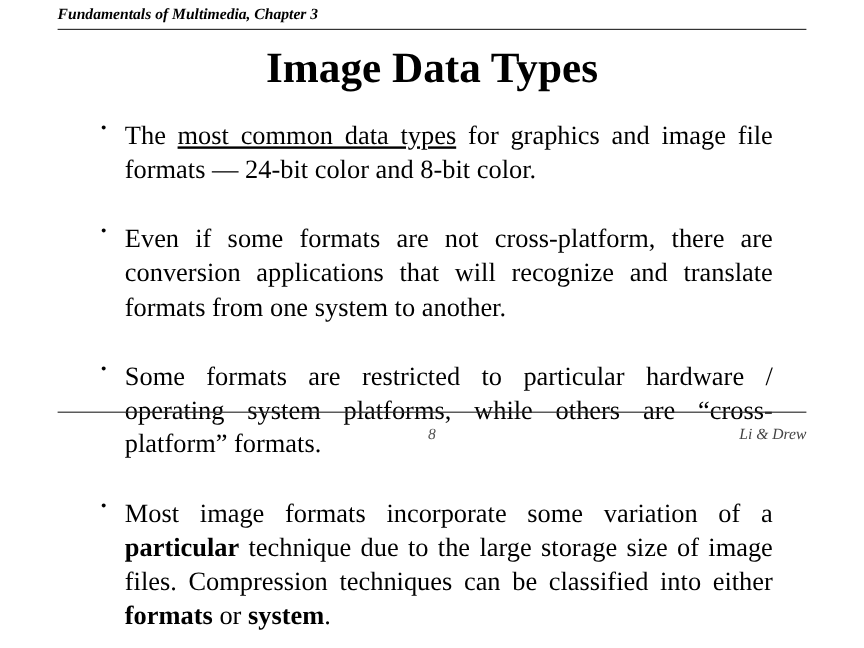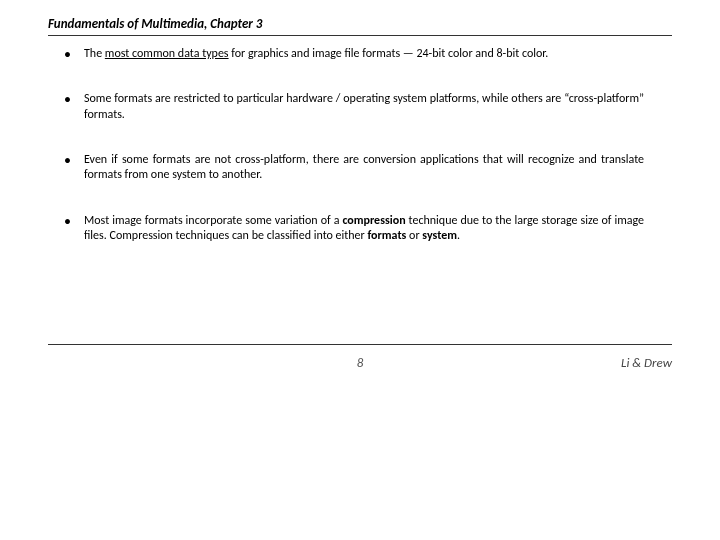--- a/index.html
+++ b/index.html
@@ -1,51 +1,52 @@
 <!DOCTYPE html>
 <html><head>
 <meta charset="utf-8">
 <style>
   * { margin: 0; padding: 0; box-sizing: border-box; }
   html, body { width: 720px; height: 540px; background: #fff; font-family: Calibri, "Segoe UI", Arial, sans-serif; color: #000; }
-  .slide { width: 720px; height: 392px; position: relative; padding: 16px 48px 0 48px; }
+  .slide { width: 720px; height: 392px; position: relative; padding: 4px 48px 0 48px; font-family: Liberation Serif, serif; }
   .header-area { position: relative; }
   .chapter { font-size: 13px; font-style: italic; font-weight: 600; padding-bottom: 4px; }
   .hr-top { border: none; border-top: 1.3px solid #333; margin: 0 0 10px 0; }
   .title { font-size: 36px; font-weight: 700; text-align: center; margin: 8px 0 22px 0; }
   ul.bullets { list-style: none; padding: 0 28px 0 36px; }
-  ul.bullets > li { position: relative; font-size: 12px; line-height: 1.28; text-align: justify; margin-bottom: 30px; }
+  ul.bullets > li { position: relative; font-size: 22px; line-height: 1.28; text-align: justify; margin-bottom: 30px; margin-left: 20px; }
   ul.bullets > li::before { content: "•"; position: absolute; left: -20px; top: 0; font-size: 14px; }
   .u { text-decoration: underline; }
   .b { font-weight: 700; }
   .footer { position: absolute; left: 48px; right: 48px; bottom: 22px; }
   .hr-bot { border: none; border-top: 1.3px solid #333; margin-bottom: 10px; }
   .footer-row { display: flex; justify-content: space-between; align-items: center; font-size: 13px; }
   .pagenum { position: absolute; left: 0; right: 0; text-align: center; font-style: italic; color: #555; }
   .authors { margin-left: auto; font-style: italic; color: #444; z-index: 1; }
 </style>
 </head>
 <body>
 
 <div class="slide">
 
   <div class="header-area">
     <div class="chapter">Fundamentals of Multimedia, Chapter 3</div>
     <hr class="hr-top">
   </div>
 
+  <h1 class="title">Image Data Types</h1>
 
   <ul class="bullets">
     <li>
       <span>The </span><span class="u">most common data types</span><span> for graphics and image file formats — 24-bit color and 8-bit color.</span>
     </li>
+    <li>Even if some formats are not cross-platform, there are conversion applications that will recognize and translate formats from one system to another.</li>
     <li>Some formats are restricted to particular hardware / operating system platforms, while others are “cross-platform” formats.</li>
-    <li>Even if some formats are not cross-platform, there are conversion applications that will recognize and translate formats from one system to another.</li>
     <li>
-      <span>Most image formats incorporate some variation of a </span><span class="b">compression</span><span> technique due to the large storage size of image files. Compression techniques can be classified into either </span><span class="b">formats</span><span> or </span><span class="b">system</span><span>.</span>
+      <span>Most image formats incorporate some variation of a </span><span class="b">particular</span><span> technique due to the large storage size of image files. Compression techniques can be classified into either </span><span class="b">formats</span><span> or </span><span class="b">system</span><span>.</span>
     </li>
   </ul>
 
   <div class="footer">
     <hr class="hr-bot">
     <div class="footer-row">
       <div class="pagenum">8</div>
       <div class="authors">Li &amp; Drew</div>
     </div>
   </div>

